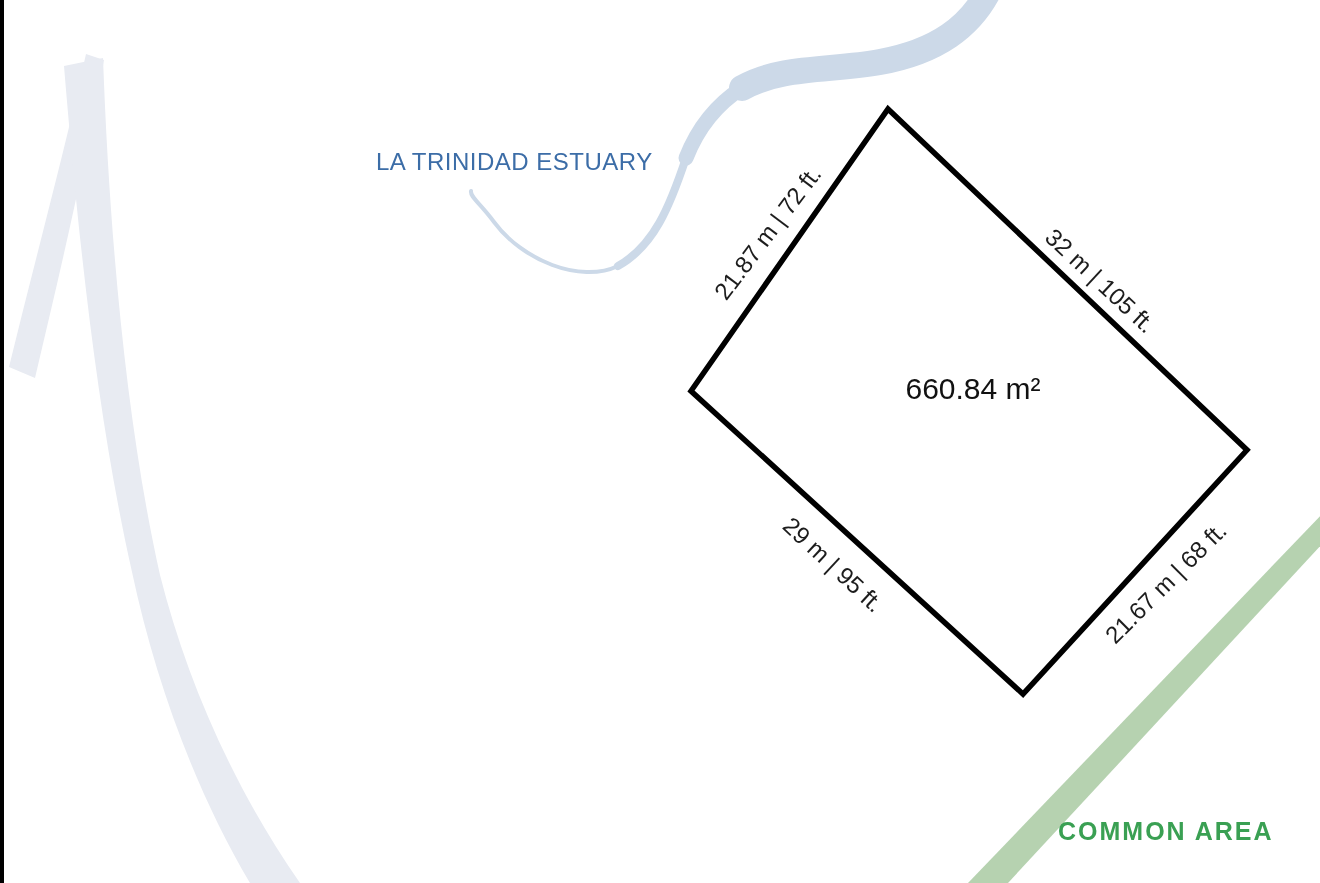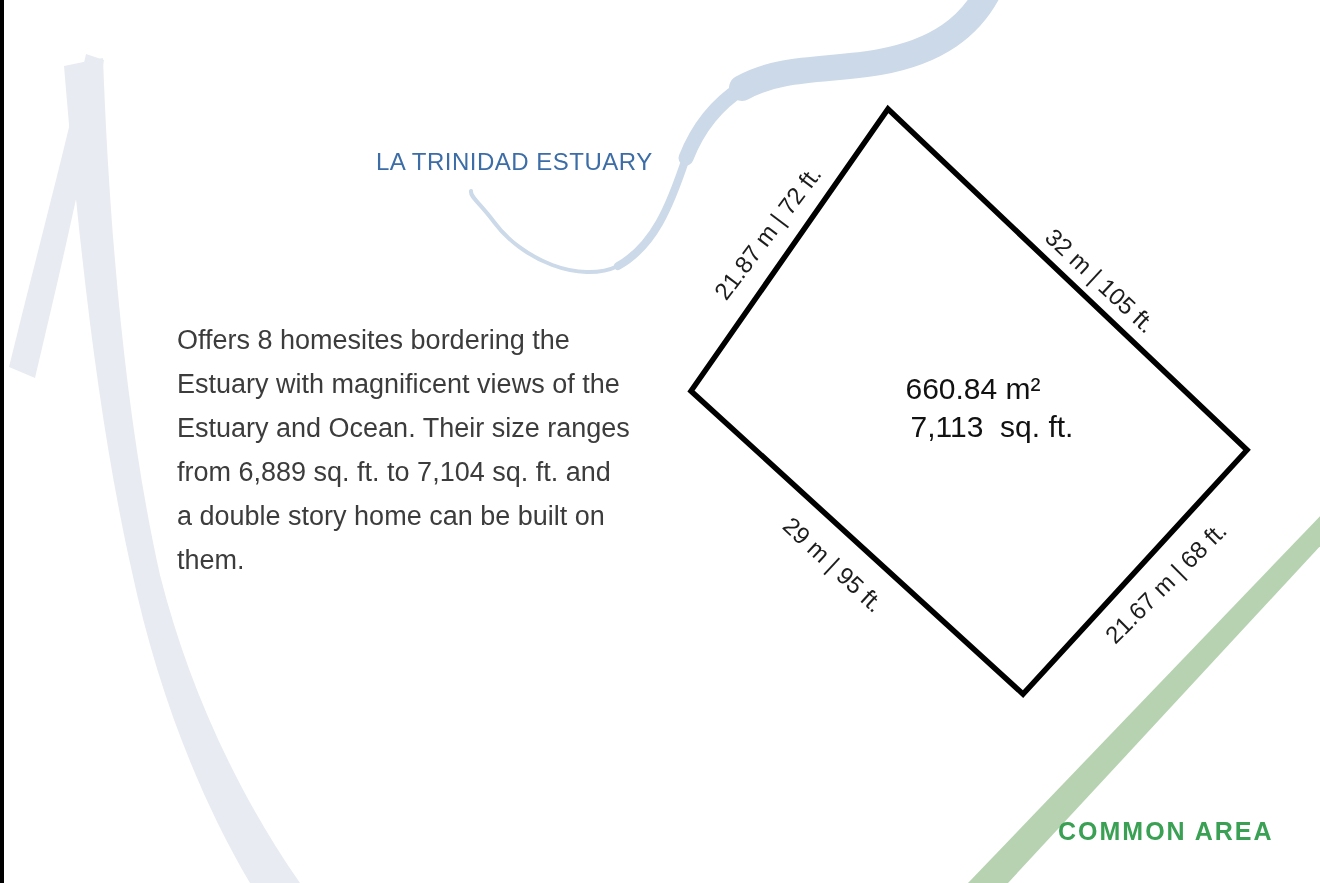--- a/index.html
+++ b/index.html
@@ -110,30 +110,23 @@
     <polygon points="968,883 1008,883 1324,542 1324,512" style="fill: var(--common-area-stripe, #b6d2b0);"></polygon>
 
     <polygon points="888,109 1247,450 1023,694 691,391" fill="#ffffff" style="stroke: var(--lot-outline, #000000);" stroke-width="5.5" stroke-linejoin="miter"></polygon>
   </svg>
 
   <div class="left-border"></div>
 
   <div class="estuary-title">LA TRINIDAD ESTUARY</div>
 
 
-  <div class="lot-body">Offers 8 homesites bordering the
-Estuary with magnificent views of the
-Estuary and Ocean. Their size ranges
-from 6,889 sq. ft. to 7,104 sq. ft. and
-a double story home can be built on
-them.</div>
 
   <div class="area-line area-m2">660.84 m²</div>
 
-  <div class="area-line area-sqft">7,113  sq. ft.</div>
 
   <div class="dim-label dim-nw">21.87 m | 72 ft.</div>
 
   <div class="dim-label dim-ne">32 m | 105 ft.</div>
 
   <div class="dim-label dim-sw">29 m | 95 ft.</div>
 
   <div class="dim-label dim-se">21.67 m | 68 ft.</div>
 
   <div class="common-area-label">COMMON AREA</div>

